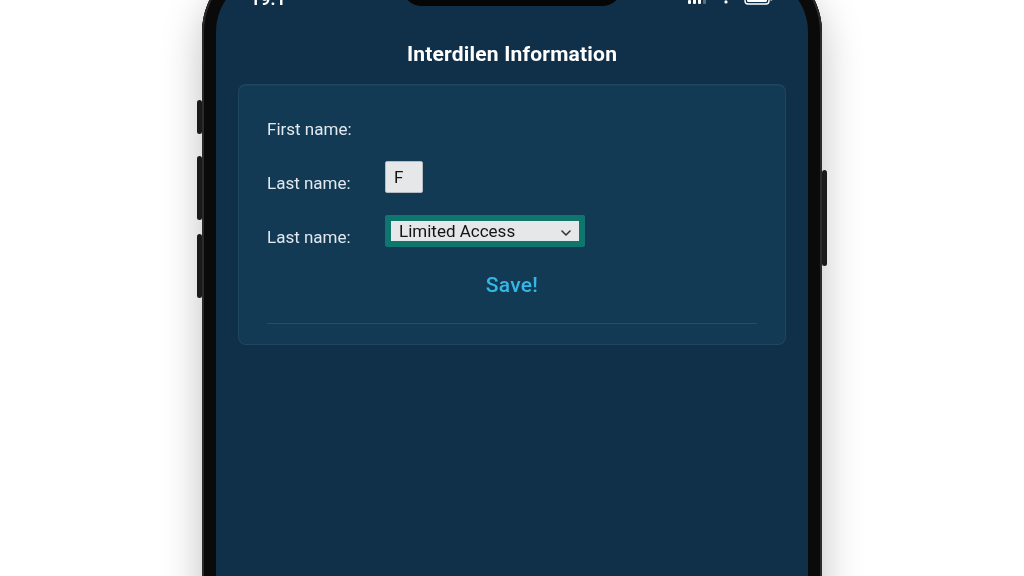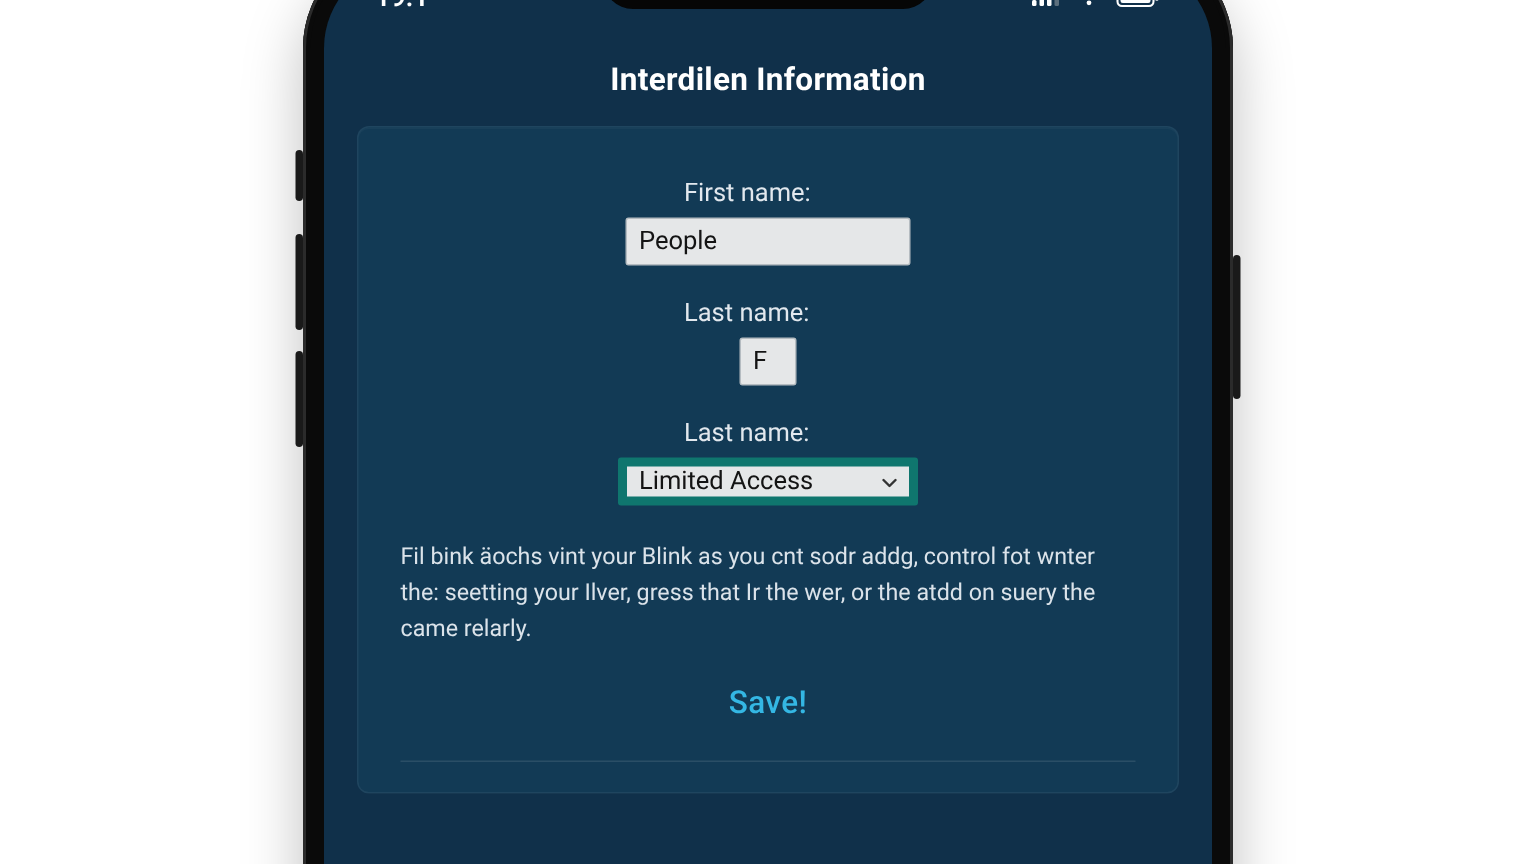--- a/index.html
+++ b/index.html
@@ -107,24 +107,23 @@
   }
   .card {
     background: #123a55;
     border: 1px solid rgba(255,255,255,0.06);
     border-radius: 8px;
     padding: 34px 28px 20px 28px;
     box-shadow: 0 1px 0 rgba(255,255,255,0.03) inset;
   }
   .row {
     display: flex;
-    align-items: center;
+    align-items: flex-end;
     gap: 6px;
     margin-bottom: 22px;
-    flex-direction: column;
   }
   .lbl {
     width: 112px;
     font-size: 17px;
     color: #e2e8ee;
     white-space: nowrap;
   }
   .text-input {
     height: 32px;
     background: #e5e7e8;
@@ -221,41 +220,39 @@
         </div>
       </div>
 
       <div class="content">
         <h1 class="page-title">Interdilen Information</h1>
 
         <div class="card">
 
           <div class="row">
             <label class="lbl">First name:</label>
-            <input class="text-input wide" value="People" style="">
           </div>
 
           <div class="row">
             <label class="lbl">Last name:</label>
             <input class="text-input narrow" value="F" style="">
           </div>
 
           <div class="row">
             <label class="lbl">Last name:</label>
             <div class="select-wrap">
               <span>Limited Access</span>
               <span class="caret">
                 <svg width="10" height="8" viewBox="0 0 10 8">
                     <path d="M1 2l4 4 4-4" fill="none" stroke="#333" stroke-width="1.6" stroke-linecap="round" stroke-linejoin="round"></path>
                   </svg>
               </span>
             </div>
           </div>
 
-          <p class="desc">Fil bink äochs vint your Blink as you cnt sodr addg, control fot wnter the: seetting your Ilver, gress that Ir the wer, or the atdd on suery the came relarly.</p>
 
           <div class="save-row">
             <button class="save-btn">Save!</button>
           </div>
 
           <div class="divider"></div>
         </div>
       </div>
 
     </div>

